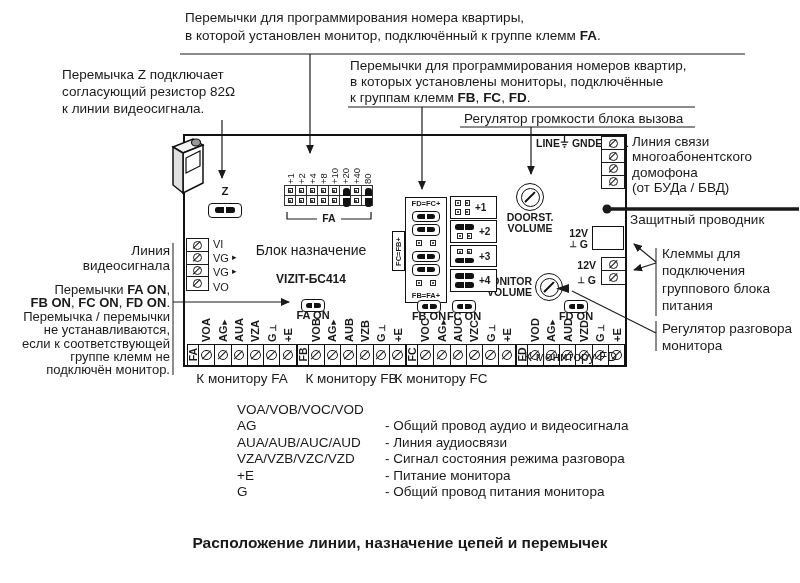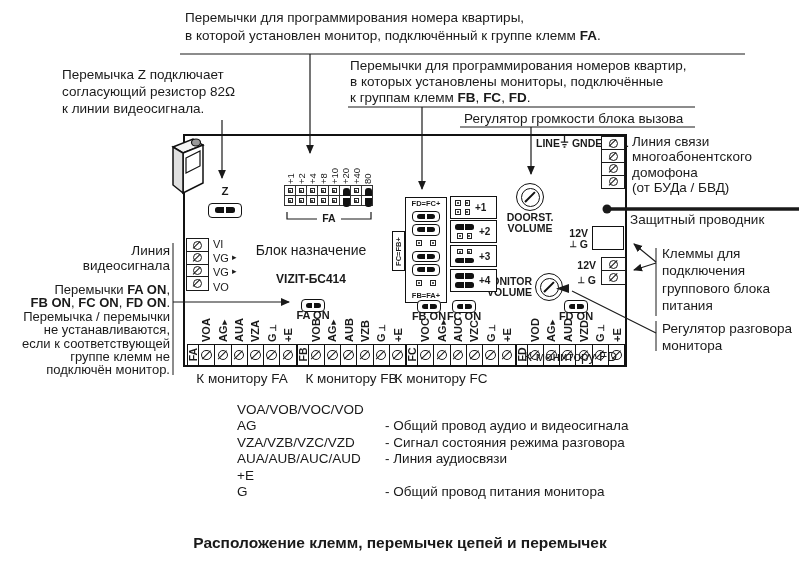--- a/index.html
+++ b/index.html
@@ -132,36 +132,37 @@
 
   <div id="legend">
       <div class="lrow">
         <span class="lterm">VOA/VOB/VOC/VOD</span>
       </div>
       <div class="lrow">
         <span class="lterm">AG</span>
         <span>- Общий провод аудио и видеосигнала</span>
       </div>
       <div class="lrow">
+        <span class="lterm">AUA/AUB/AUC/AUD</span>
+        <span>- Линия аудиосвязи</span>
+      </div>
+      <div class="lrow">
         <span class="lterm">VZA/VZB/VZC/VZD</span>
         <span>- Сигнал состояния режима разговора</span>
       </div>
       <div class="lrow">
-        <span class="lterm">AUA/AUB/AUC/AUD</span>
-        <span>- Линия аудиосвязи</span>
-      </div>
-      <div class="lrow">
         <span class="lterm">+E</span>
+        <span>- Питание монитора</span>
       </div>
       <div class="lrow">
         <span class="lterm">G</span>
         <span>- Общий провод питания монитора</span>
       </div>
     </div>
-  <div id="title">Расположение клемм, перемычек цепей и перемычек</div>
+  <div id="title">Расположение линии, назначение цепей и перемычек</div>
 
   <svg id="leader-lines" width="800" height="583">
     <defs>
       <marker id="arr" markerWidth="9" markerHeight="9" refX="8" refY="4.5" orient="auto" markerUnits="userSpaceOnUse" viewBox="0 0 9 9">
         <path d="M0,0.6 L9,4.5 L0,8.4 Z" fill="#1a1a1a"></path>
       </marker>
     </defs>
     <g stroke="#1a1a1a" stroke-width="1.2" fill="none">
       <line x1="180" y1="54" x2="745" y2="54"></line>
       <line x1="310" y1="54" x2="310" y2="153" marker-end="url(#arr)"></line>

